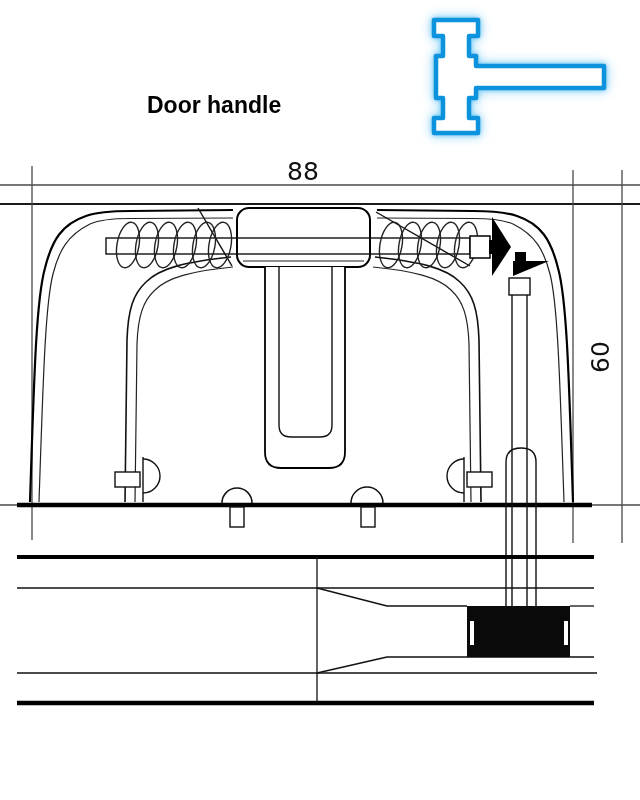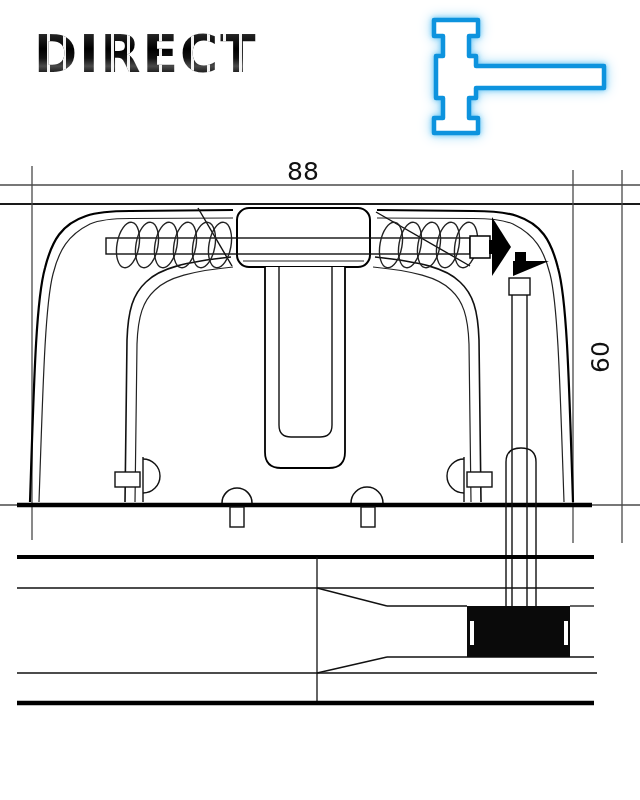--- a/index.html
+++ b/index.html
@@ -26,21 +26,21 @@
     filter:drop-shadow(0 0 2.5px #6cc7f5) drop-shadow(0 0 6px #a5ddf8);}
   
   #drawing-svg{position:absolute;left:0;top:0;width:640px;height:800px;}
   #drawing-svg text{font-family:"DejaVu Sans","Liberation Sans",sans-serif;fill:#111;}
 </style>
 </head>
 <body>
 
 <div id="stage">
 
-  <div class="brand">DIRECT</div>
+  <div class="product">Door handle</div>
 
   <svg id="icon-svg" viewBox="0 0 640 800">
     <path d="M434,20 L478,20 L478,36 L469,36 L469,56 L476,56 L476,66 L604,66 L604,88 L476,88 L476,98 L469,98 L469,118 L478,118 L478,133 L434,133 L434,118 L443,118 L443,98 L436,98 L436,56 L443,56 L443,36 L434,36 Z" fill="#ffffff" stroke="#0d93de" stroke-width="4.5" stroke-linejoin="round"></path>
   </svg>
 
   <svg id="drawing-svg" viewBox="0 0 640 800">
 
     <g stroke="#4a4a4a" stroke-width="1.3" fill="none">
       <line x1="0" y1="185" x2="640" y2="185"></line>
       <line x1="0" y1="204" x2="640" y2="204" stroke="#1a1a1a" stroke-width="2"></line>

